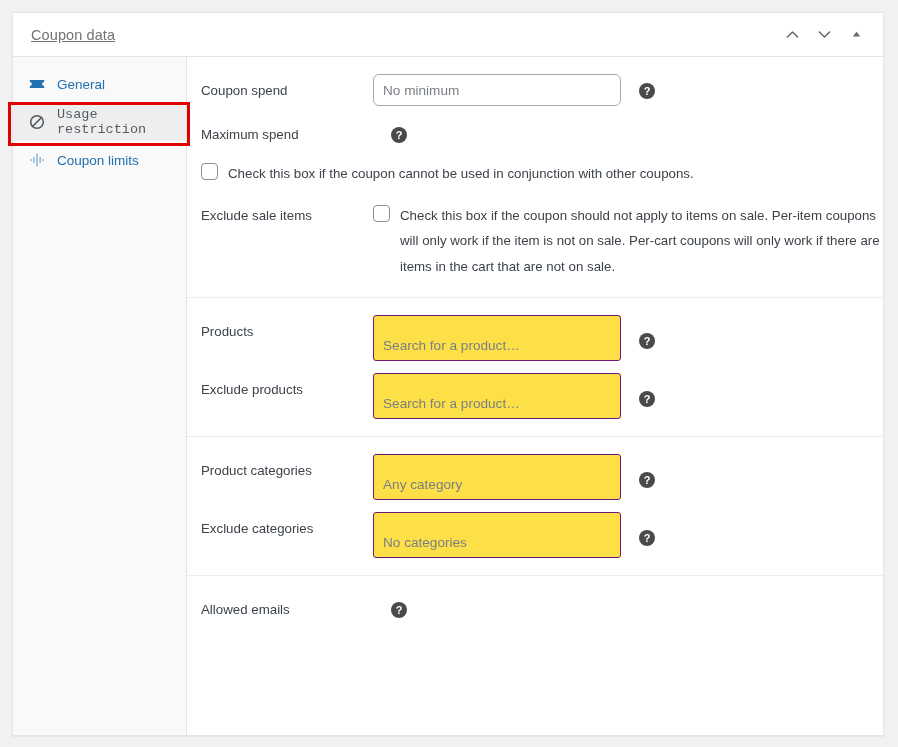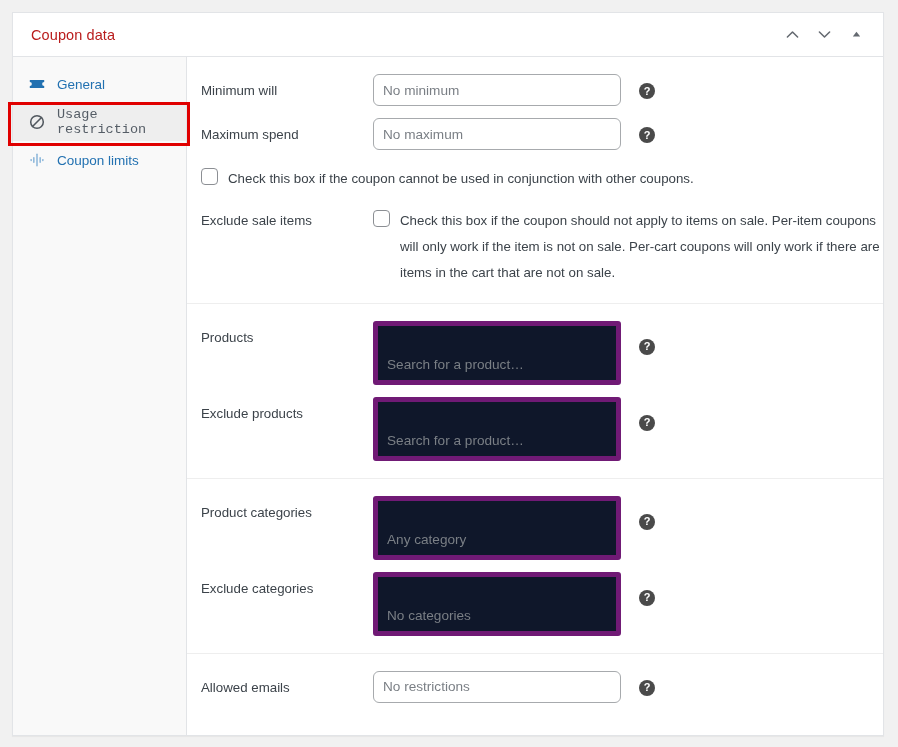--- a/index.html
+++ b/index.html
@@ -36,24 +36,25 @@
     height: 44px;
     min-height: 44px;
     border-bottom: 1px solid #e2e4e7;
     display: flex;
     align-items: center;
     padding: 0 12px 0 18px;
     box-sizing: border-box;
   }
   .panel-title {
     font-size: 14.5px;
-    color: #b91c1c;
+    color: #737373;
     font-weight: normal;
     flex: 1;
     letter-spacing: .1px;
+    text-decoration: underline;
   }
   .header-actions {
     display: flex;
     align-items: center;
     gap: 2px;
   }
   .hdr-btn {
     width: 30px;
     height: 30px;
     display: flex;
@@ -172,25 +173,25 @@
     outline: none;
   }
   input.text-input::placeholder {
     color: #7a7f85;
     opacity: 1;
   }
 
   
   .select-box {
     width: 248px;
-    height: 64px;
-    box-sizing: border-box;
-    border: 5px solid #701a75;
+    height: 46px;
+    box-sizing: border-box;
+    border: 1px solid #701a75;
     border-radius: 3px;
-    background: #0f172a;
+    background: #fde047;
     display: flex;
     align-items: flex-end;
     padding: 0 9px 6px 9px;
     cursor: text;
   }
   .select-box .ph {
     font-size: 13.6px;
     color: #7a7f85;
     line-height: 1.2;
   }
@@ -314,31 +315,30 @@
       </div>
 
       <div class="annotation-box"></div>
     </div>
 
     <div class="content">
 
       <div class="field-group">
 
         <div class="field-row">
-          <div class="field-label">Minimum will</div>
+          <div class="field-label">Coupon spend</div>
           <div class="field-control">
             <input class="text-input" type="text" placeholder="No minimum" style="">
             <div class="help-tip">?</div>
           </div>
         </div>
 
         <div class="field-row">
           <div class="field-label">Maximum spend</div>
           <div class="field-control">
-            <input class="text-input" type="text" placeholder="No maximum" style="">
             <div class="help-tip">?</div>
           </div>
         </div>
 
         <div class="field-row">
           <div class="field-control check-control">
             <div class="cbox"></div>
             <div class="check-text">Check this box if the coupon cannot be used in conjunction with other coupons.</div>
           </div>
         </div>
@@ -399,21 +399,20 @@
           </div>
         </div>
 
       </div>
 
       <div class="field-group">
 
         <div class="field-row">
           <div class="field-label">Allowed emails</div>
           <div class="field-control">
-            <input class="text-input" type="text" placeholder="No restrictions" style="">
             <div class="help-tip">?</div>
           </div>
         </div>
 
       </div>
 
     </div>
   </div>
 </div>
 

